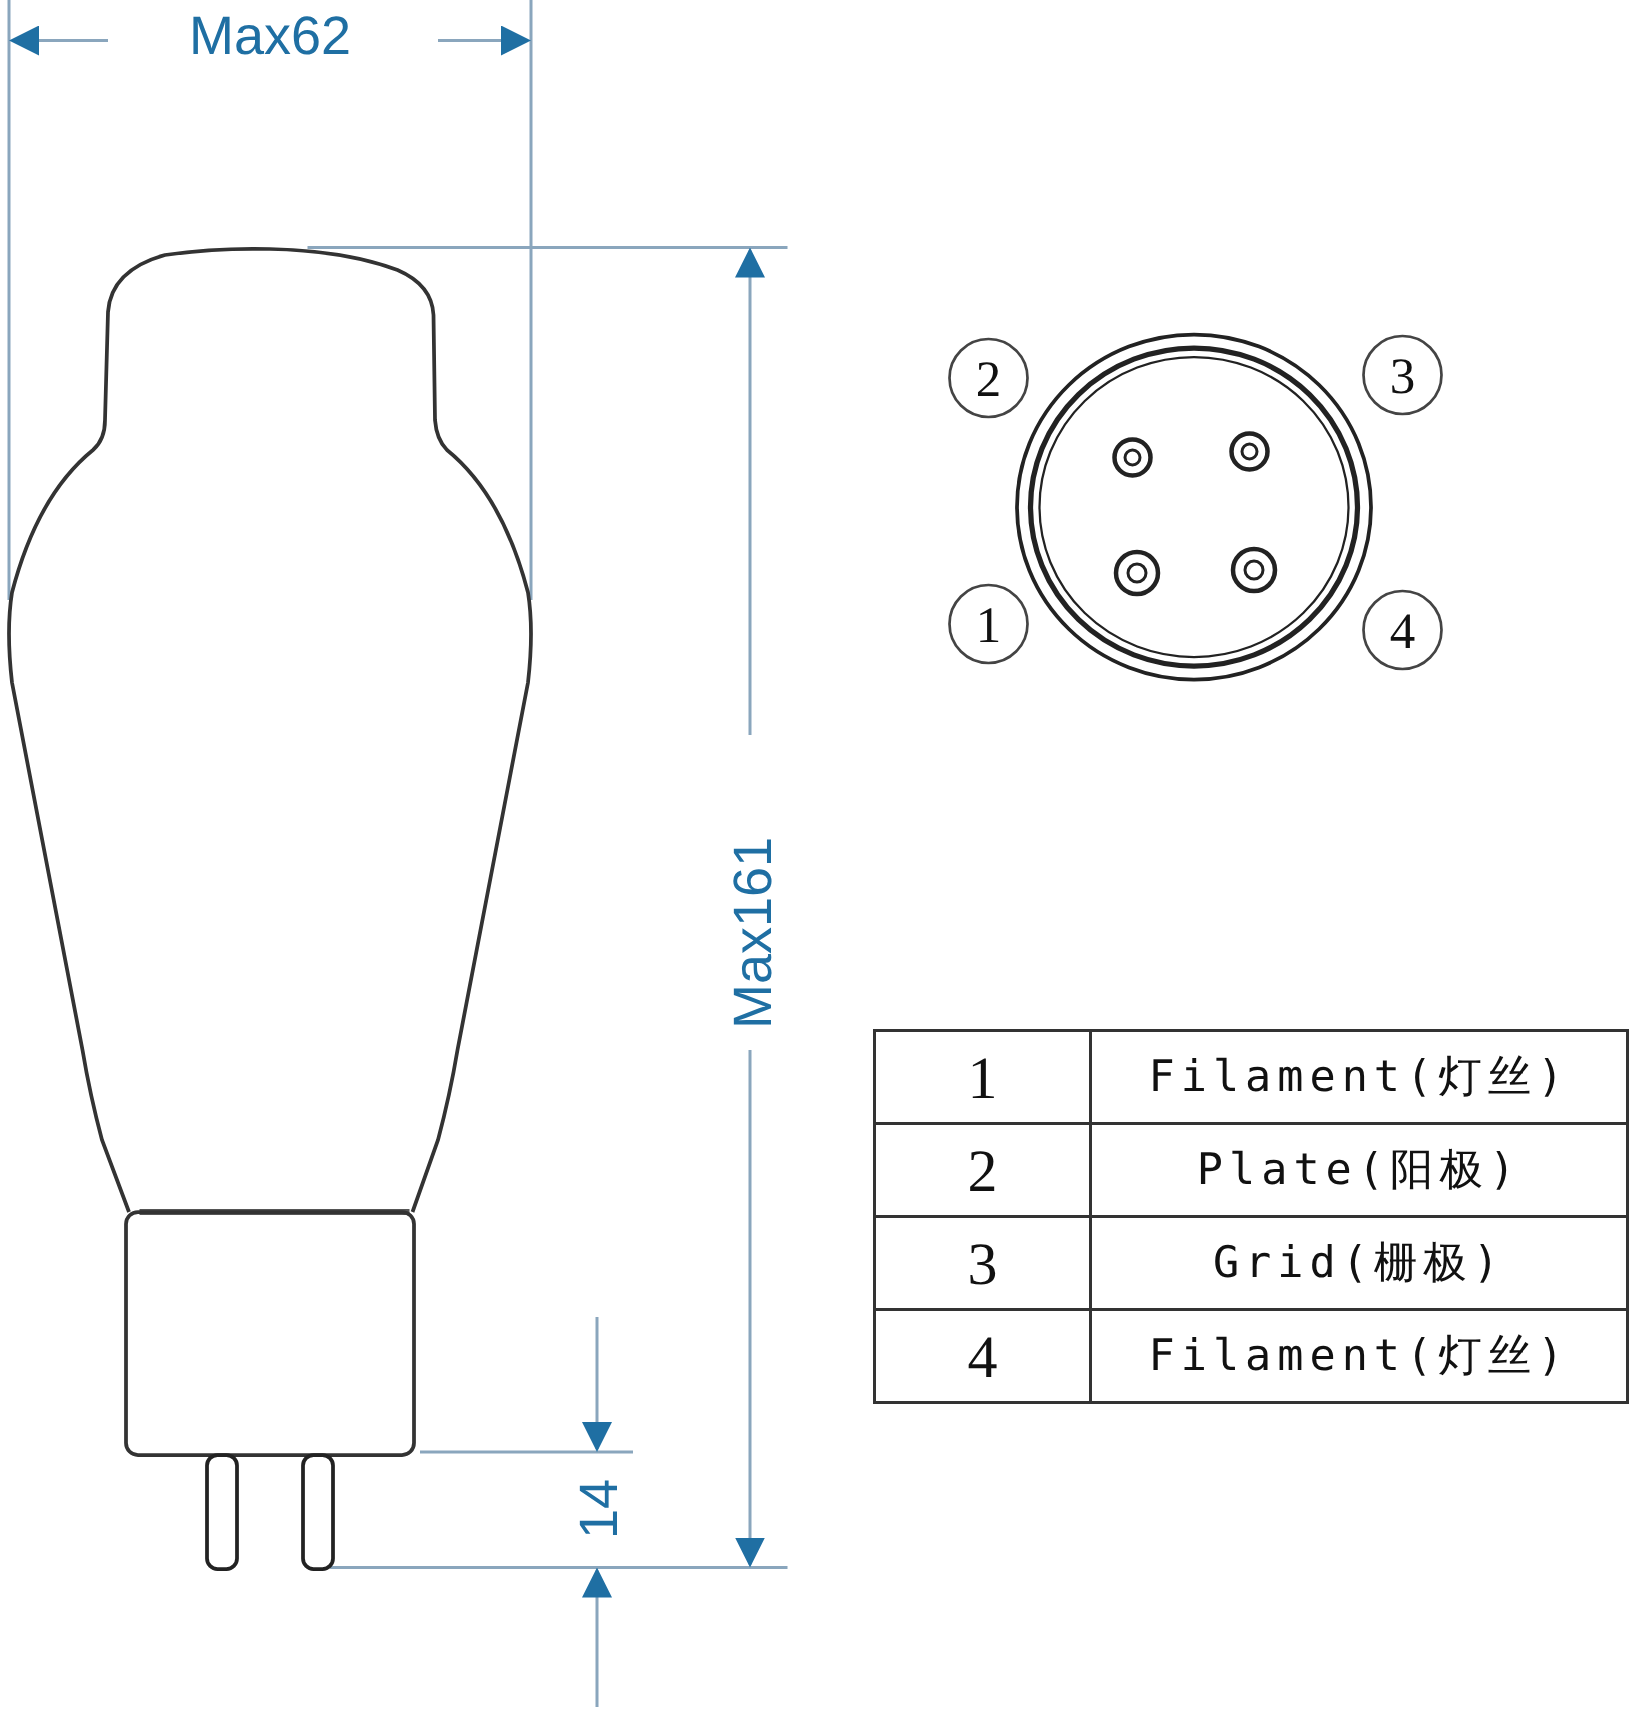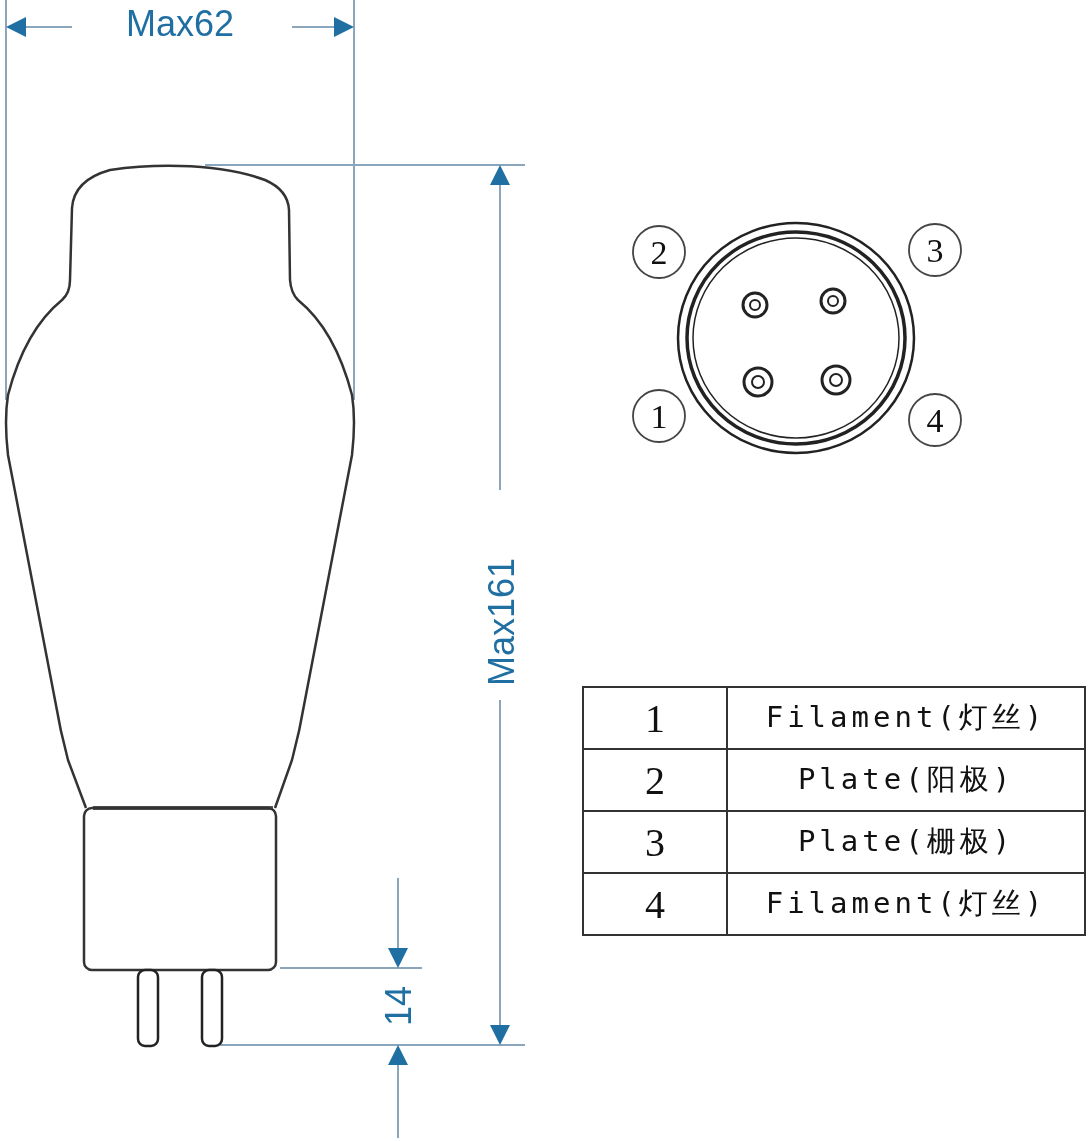--- a/index.html
+++ b/index.html
@@ -110,20 +110,20 @@
       <tr>
     <td class="num">1</td>
     <td class="name">Filament(灯丝)</td>
   </tr>
   <tr>
     <td class="num">2</td>
     <td class="name">Plate(阳极)</td>
   </tr>
   <tr>
     <td class="num">3</td>
-    <td class="name">Plate(栅极)</td>
+    <td class="name">Grid(栅极)</td>
   </tr>
   <tr>
     <td class="num">4</td>
     <td class="name">Filament(灯丝)</td>
   </tr>
 </tbody>
   </table>
 
 </body></html>

